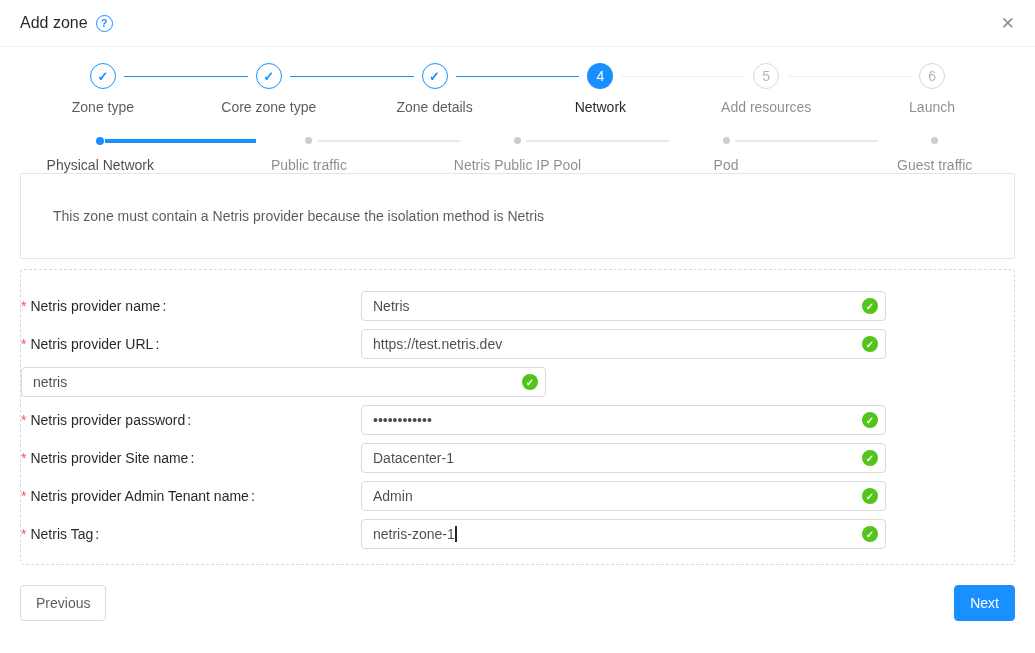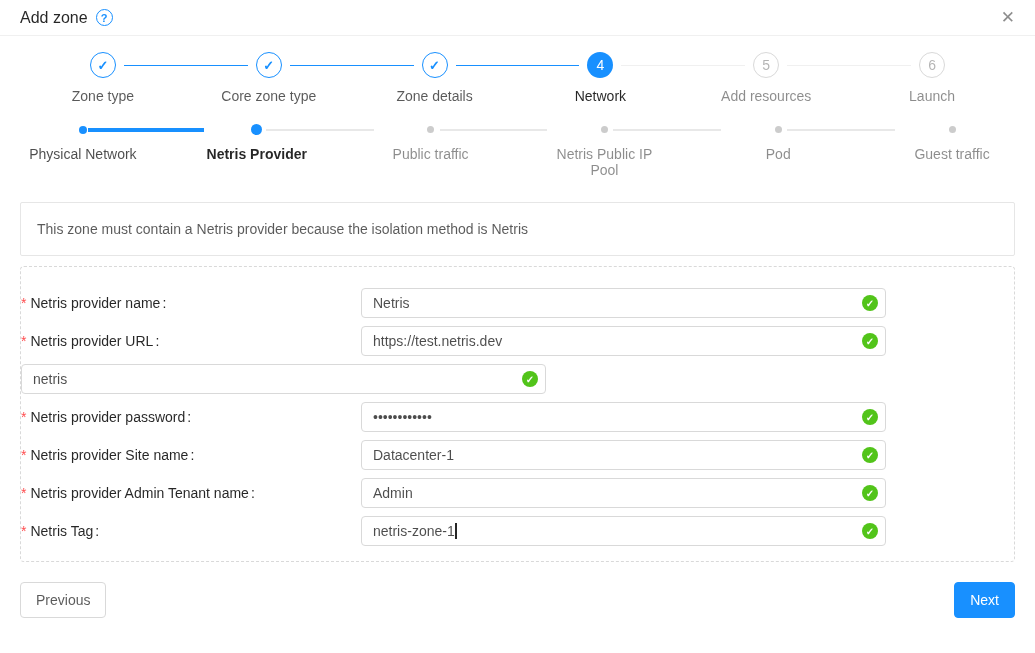--- a/index.html
+++ b/index.html
@@ -8,21 +8,21 @@
     font-family: "Liberation Sans", sans-serif;
     background: #fff;
     color: rgba(0,0,0,0.85);
     font-size: 14px;
     overflow: hidden;
   }
 
   
   .modal-header {
     display: flex; align-items: center; justify-content: space-between;
-    padding: 5px 20px; border-bottom: 1px solid #f0f0f0; height: 36px;
+    padding: 5px 20px; border-bottom: 1px solid #f0f0f0; height: 47px;
   }
   .title-wrap { display: flex; align-items: center; gap: 8px; }
   .title { font-size: 16px; font-weight: 500; color: rgba(0,0,0,0.85); }
   .help-icon {
     width: 17px; height: 17px; border: 1.5px solid #1890ff; border-radius: 50%;
     color: #1890ff; font-size: 11px; font-weight: bold;
     display: inline-flex; align-items: center; justify-content: center; cursor: pointer;
   }
   .close-icon { font-size: 17px; color: rgba(0,0,0,0.45); cursor: pointer; line-height: 1; }
 
@@ -59,22 +59,22 @@
   .sub-dot-wrap { height: 11px; display: flex; align-items: center; justify-content: center; position: relative; z-index: 1; }
   .sub-dot { width: 7px; height: 7px; border-radius: 50%; background: #ccc; }
   .substep.done .sub-dot { background: #1890ff; width: 8px; height: 8px; }
   .substep.active .sub-dot { background: #1890ff; width: 11px; height: 11px; }
   .sub-label { margin-top: 11px; font-size: 14px; color: rgba(0,0,0,0.45); }
   .substep.done .sub-label { color: rgba(0,0,0,0.7); }
   .substep.active .sub-label { color: rgba(0,0,0,0.85); font-weight: bold; }
 
   
   .notice {
-    margin-top: 24px; border: 1px solid #e6e6e6; border-radius: 2px;
-    padding: 16px; font-size: 14px; color: rgba(0,0,0,0.65); line-height: 20px;
+    border: 1px solid #e6e6e6; border-radius: 2px;
+    padding: 32px; font-size: 14px; color: rgba(0,0,0,0.65); line-height: 20px;
   }
 
   
   .form-card {
     margin-top: 10px; border: 1px dashed #d9d9d9; border-radius: 4px;
     padding: 21px 24px 7px 0;
   }
   .form-row { display: flex; align-items: center; margin-bottom: 8px; }
   .form-label {
     width: 340px; padding-right: 8px;
@@ -150,27 +150,20 @@
         </div>
       </div>
     <div class="substeps" id="sub-steps">
         <div class="substep done">
           <div class="sub-line line-done"></div>
           <div class="sub-dot-wrap">
             <div class="sub-dot"></div>
           </div>
           <div class="sub-label">Physical Network</div>
         </div>
-        <div class="substep active">
-          <div class="sub-line"></div>
-          <div class="sub-dot-wrap">
-            <div class="sub-dot"></div>
-          </div>
-          <div class="sub-label">Netris Provider</div>
-        </div>
         <div class="substep pending">
           <div class="sub-line"></div>
           <div class="sub-dot-wrap">
             <div class="sub-dot"></div>
           </div>
           <div class="sub-label">Public traffic</div>
         </div>
         <div class="substep pending">
           <div class="sub-line"></div>
           <div class="sub-dot-wrap">

